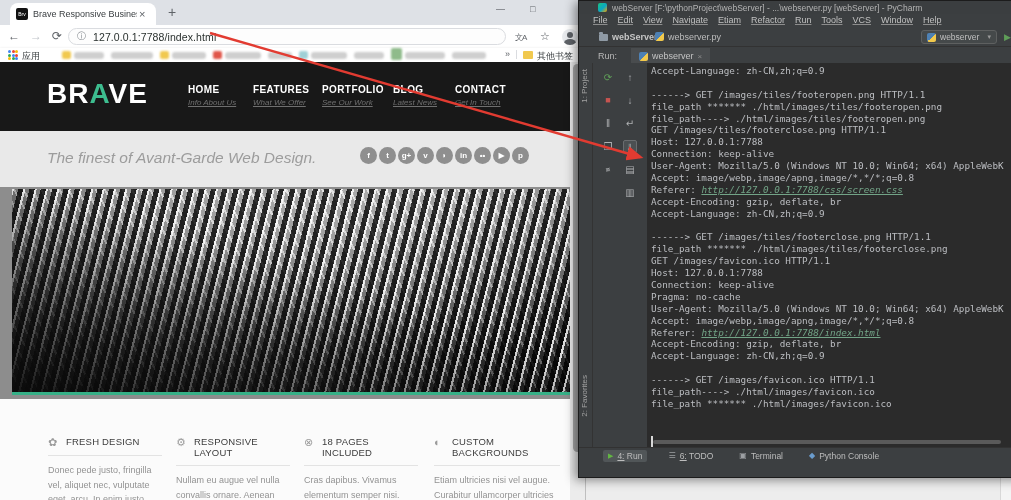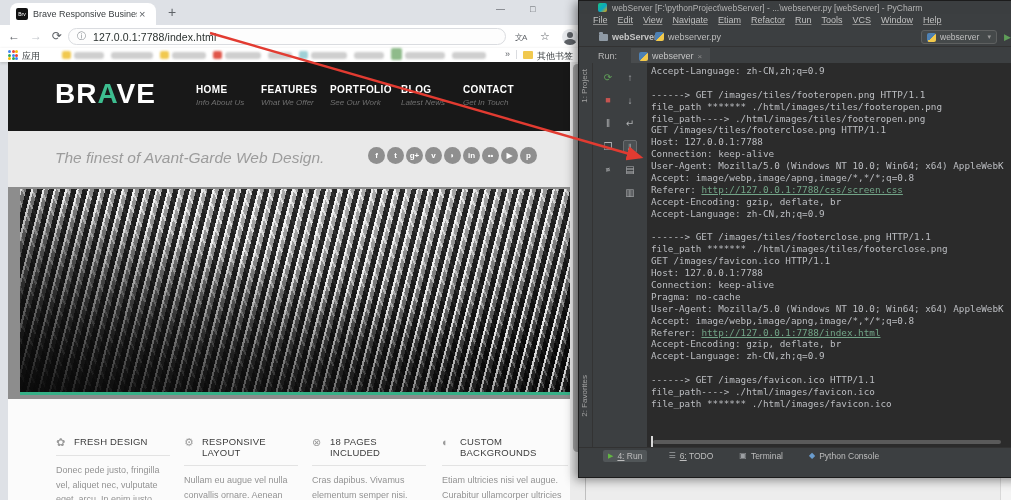--- a/index.html
+++ b/index.html
@@ -46,34 +46,34 @@
   .blob .sq{width:9px;height:8px;border-radius:2px;background:#f1c94f;}
   .blob .bar{height:7px;border-radius:3px;background:#cfcfcf;}
   .blob.red .sq{background:#e0564a;} .blob.teal .sq{background:#9fd0d6;}
   .blob.green .sq{width:11px;height:12px;background:#8fbb8b;margin-top:-2px;}
   .bm-overflow{position:absolute;left:505px;top:1px;font-size:9px;color:#5f6368;}
   .bm-sep{position:absolute;left:516px;top:2px;width:1px;height:9px;background:#dadce0;}
   .bm-folder{position:absolute;left:523px;top:3px;width:10px;height:8px;background:#f1c94f;border-radius:1px;}
   .bm-other{position:absolute;left:537px;top:2px;font-size:9px;color:#3c4043;}
 
   
-  .page{position:absolute;left:0;top:62px;width:571px;height:438px;background:#fbfbfb;margin-left:8px;}
+  .page{position:absolute;left:0;top:62px;width:571px;height:438px;background:#fbfbfb;}
   .page-scrollbar{position:absolute;right:0;top:62px;width:15px;height:438px;background:#ececec;}
   .page-scroll-thumb{position:absolute;left:3px;top:2px;width:9px;height:388px;background:#a8a8a8;border-radius:5px;}
 
   .site-header{position:absolute;left:0;top:0;width:100%;height:69px;background:#181818;}
   .logo{position:absolute;left:47px;top:16px;font-size:28px;font-weight:bold;color:#fff;letter-spacing:1px;}
   .logo .accent{color:#3dbd8f;}
   .site-nav{position:absolute;left:0;top:0;width:100%;height:100%;}
   .nav-item{position:absolute;top:22px;}
   .nav-item:nth-of-type(1){left:188px;} .nav-item:nth-of-type(2){left:253px;}
   .nav-item:nth-of-type(3){left:322px;} .nav-item:nth-of-type(4){left:393px;}
   .nav-item:nth-of-type(5){left:455px;}
   .nav-label{font-size:10px;font-weight:bold;color:#fff;letter-spacing:.4px;}
-  .nav-sub{font-size:8px;font-style:italic;color:#6f6f6f;margin-top:3px;}
+  .nav-sub{font-size:8px;font-style:italic;color:#6f6f6f;margin-top:3px;text-decoration:underline;}
 
   .tagline-bar{position:absolute;left:0;top:69px;width:100%;height:56px;background:#e9e9e9;}
   .tagline{position:absolute;left:47px;top:18px;font-size:15.5px;font-style:italic;color:#9c9c9c;}
   .socials{position:absolute;left:360px;top:16px;display:flex;gap:2px;}
   .social{width:17px;height:17px;border-radius:50%;background:#8f8f8f;color:#fff;font-size:8px;font-weight:bold;display:flex;align-items:center;justify-content:center;}
 
   .hero{position:absolute;left:0;top:125px;width:100%;height:212px;background:#8d8d8d;}
   .hero-img{position:absolute;left:12px;top:2px;right:0;height:206px;border-bottom:3px solid #36b087;
     background:
       linear-gradient(18deg, rgba(10,10,10,.95) 0%, rgba(20,20,20,.55) 28%, rgba(0,0,0,0) 55%),
@@ -123,21 +123,21 @@
   .tb-col{position:absolute;top:8px;display:flex;flex-direction:column;gap:10px;align-items:center;}
   .tb-col1{left:22px;} .tb-col2{left:44px;}
   .tb-ico{width:14px;height:13px;font-size:10px;line-height:13px;text-align:center;color:#afb1b3;}
   .ic-green{color:#5f9e58;} .ic-red{color:#c75450;font-size:9px;}
   .ic-selected{border:1px solid #6a6d6f;border-radius:2px;background:#4b5052;}
   .ic-pin{transform:rotate(35deg);}
 
   .console{position:absolute;left:68px;top:0;right:0;height:100%;background:#2b2b2b;overflow:hidden;}
   .console-lines{position:absolute;left:4px;top:2px;right:0;font-family:"DejaVu Sans Mono","Liberation Mono",monospace;font-size:9.3px;color:#bcbec2;}
   .console-line{height:11.9px;white-space:pre;overflow:hidden;}
-  .console-link{color:#72a487;text-decoration:underline;}
+  .console-link{color:#72a487;font-style:italic;text-decoration:underline;}
   .console-cursor{position:absolute;left:4px;top:373px;width:2px;height:11px;background:#d8d8d8;}
   .console-hscroll{position:absolute;left:6px;bottom:3px;width:348px;height:4px;background:#5a5a5a;border-radius:2px;}
   .console-vscroll{position:absolute;right:1px;top:238px;width:3px;height:62px;background:#595959;border-radius:2px;}
 
   .pc-tooltabs{position:absolute;left:0;top:446px;width:100%;height:16px;background:#3c3f41;border-top:1px solid #323232;display:flex;align-items:center;gap:16px;padding-left:24px;}
   .tool-tab{display:inline-flex;align-items:center;gap:4px;font-size:8.5px;color:#bdbdbd;padding:1px 5px;}
   .tool-tab .lbl{display:inline-block;}
   .tt-run{background:#515658;border-radius:2px;}
   .tt-run::before{content:"▶";font-size:7px;color:#62b543;}
   .tt-todo::before{content:"☰";font-size:8px;color:#9da0a3;}

